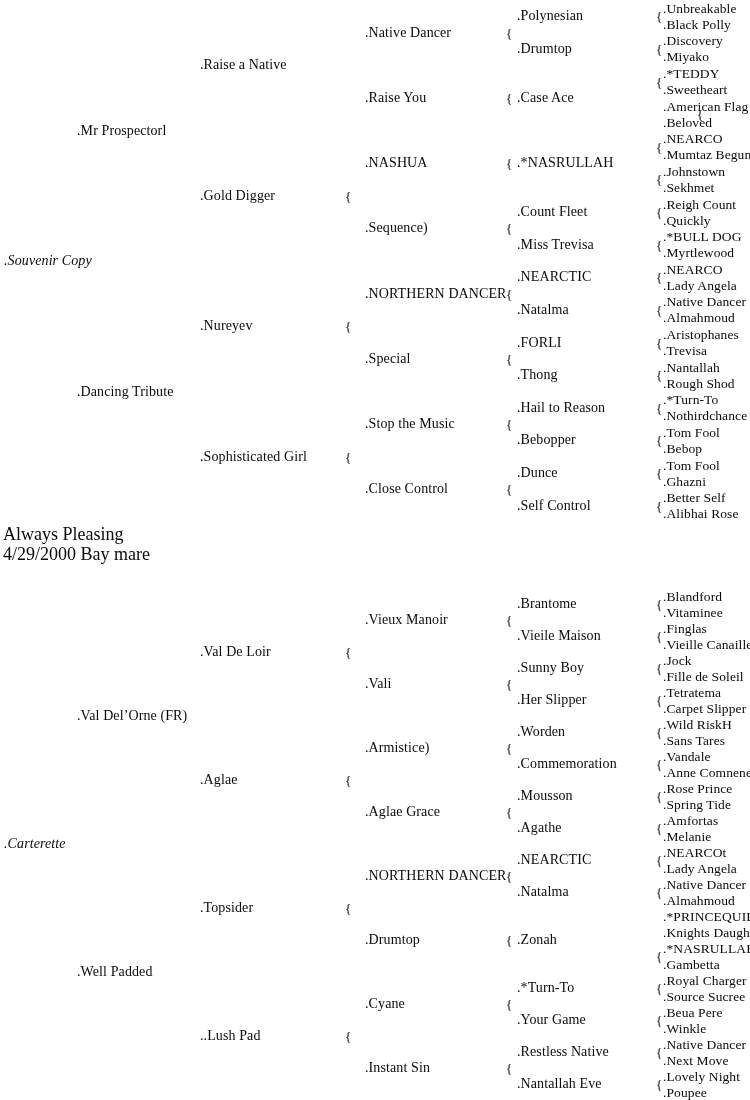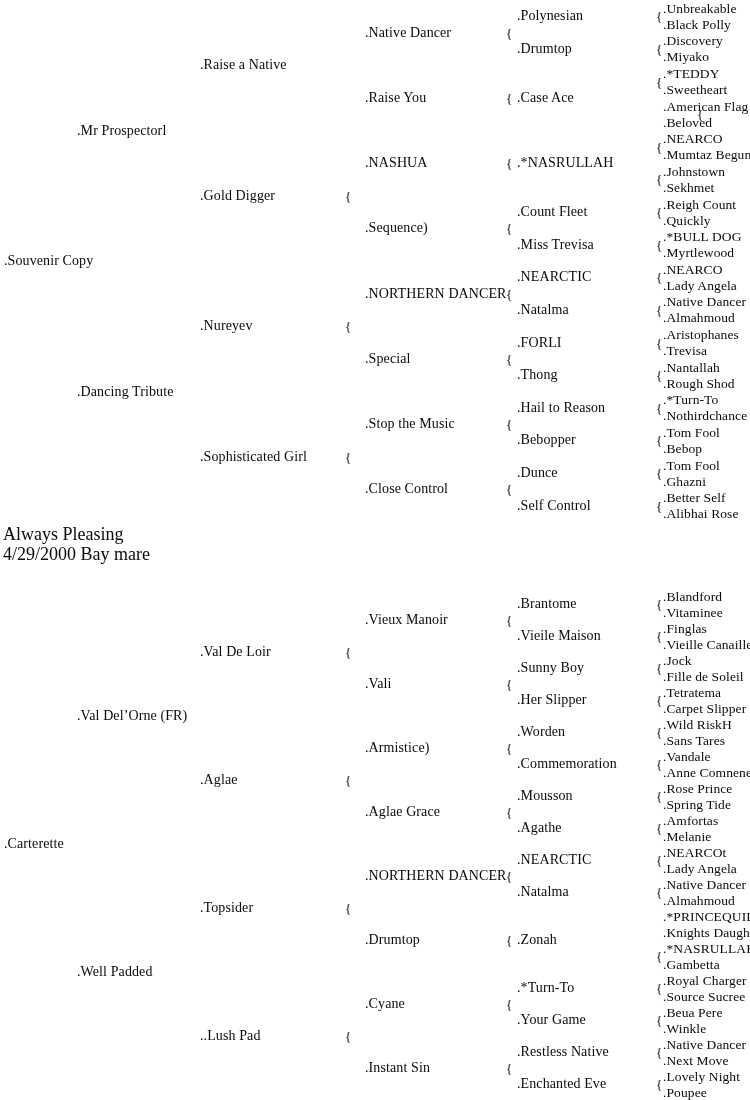--- a/index.html
+++ b/index.html
@@ -11,21 +11,21 @@
     position: relative;
     overflow: hidden;
   }
   .page { position: absolute; inset: 0; }
 
   .half { position: absolute; left: 0; right: 0; }
   .half.sire { top: 0; height: 522px; }
   .half.dam  { top: 588px; height: 512px; }
 
   .col { position: absolute; top: 0; bottom: 0; display: flex; flex-direction: column; }
-  .colA { left: 4px;   width: 190px; }
+  .colA { left: 4px;   width: 190px; font-style: italic; }
   .colB { left: 66px;  width: 142px; margin-left: 11px; }
   .colC { left: 200px; width: 144px; }
   .colD { left: 345px; width: 159px; }
   .colE { left: 506px; width: 149px; }
   .colF { left: 656px; width: 94px;  }
 
   .cell { flex: 1; display: flex; align-items: center; }
   .name {
     font-size: 14px;
     line-height: 16px;
@@ -540,21 +540,21 @@
             <span class="name">.Your Game</span>
           </div>
         </div>
 
         <div class="pair-group">
           <span class="brace">{</span>
           <div class="cell">
             <span class="name">.Restless Native</span>
           </div>
           <div class="cell">
-            <span class="name">.Enchanted Eve</span>
+            <span class="name">.Nantallah Eve</span>
           </div>
         </div>
       </div>
 
     <div class="col colF">
 
         <div class="pair-group">
           <span class="brace">{</span>
           <div class="cell">
             <span class="name">.Blandford</span>

